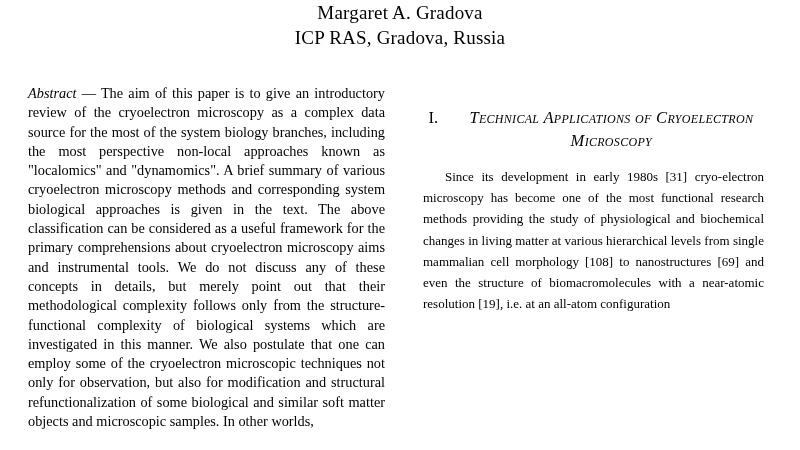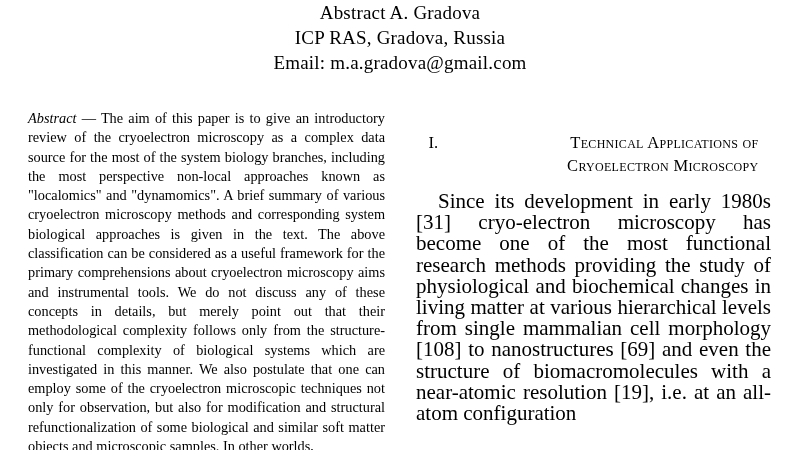--- a/index.html
+++ b/index.html
@@ -80,40 +80,40 @@
   .section-num {
     font-size: 16.5px;
     line-height: 23px;
     font-variant: small-caps;
     white-space: nowrap;
   }
   .section-title {
     font-size: 16.5px;
     line-height: 23px;
     font-variant: small-caps;
-    text-align: right;
+    text-align: center;
     letter-spacing: 0.3px;
+    font-style: italic;
   }
   .body-par {
-    font-size: 21px;
+    font-size: 13px;
     line-height: 21.2px;
     text-align: justify;
-    margin: 1px;
+    margin: 8px;
     text-indent: 22px;
   }
 </style>
 </head>
 <body>
 
 <div class="page">
 
   <div class="header-block">
-    <div class="author-name">Abstract A. Gradova</div>
+    <div class="author-name">Margaret A. Gradova</div>
     <div class="affiliation">ICP RAS, Gradova, Russia</div>
-    <div class="email">Email: m.a.gradova@gmail.com</div>
   </div>
 
   <div class="columns">
 
     <div class="col">
       <p class="abstract-par"><span class="abstract-label">Abstract</span><span class="abstract-dash"> — </span><span>The aim of this paper is to give an introductory review of the cryoelectron microscopy as a complex data source for the most of the system biology branches, including the most perspective non-local approaches known as "localomics" and "dynamomics". A brief summary of various cryoelectron microscopy methods and corresponding system biological approaches is given in the text. The above classification can be considered as a useful framework for the primary comprehensions about cryoelectron microscopy aims and instrumental tools. We do not discuss any of these concepts in details, but merely point out that their methodological complexity follows only from the structure-functional complexity of biological systems which are investigated in this manner. We also postulate that one can employ some of the cryoelectron microscopic techniques not only for observation, but also for modification and structural refunctionalization of some biological and similar soft matter objects and microscopic samples. In other worlds,</span></p>
     </div>
 
     <div class="col">
       <div class="section-head">

